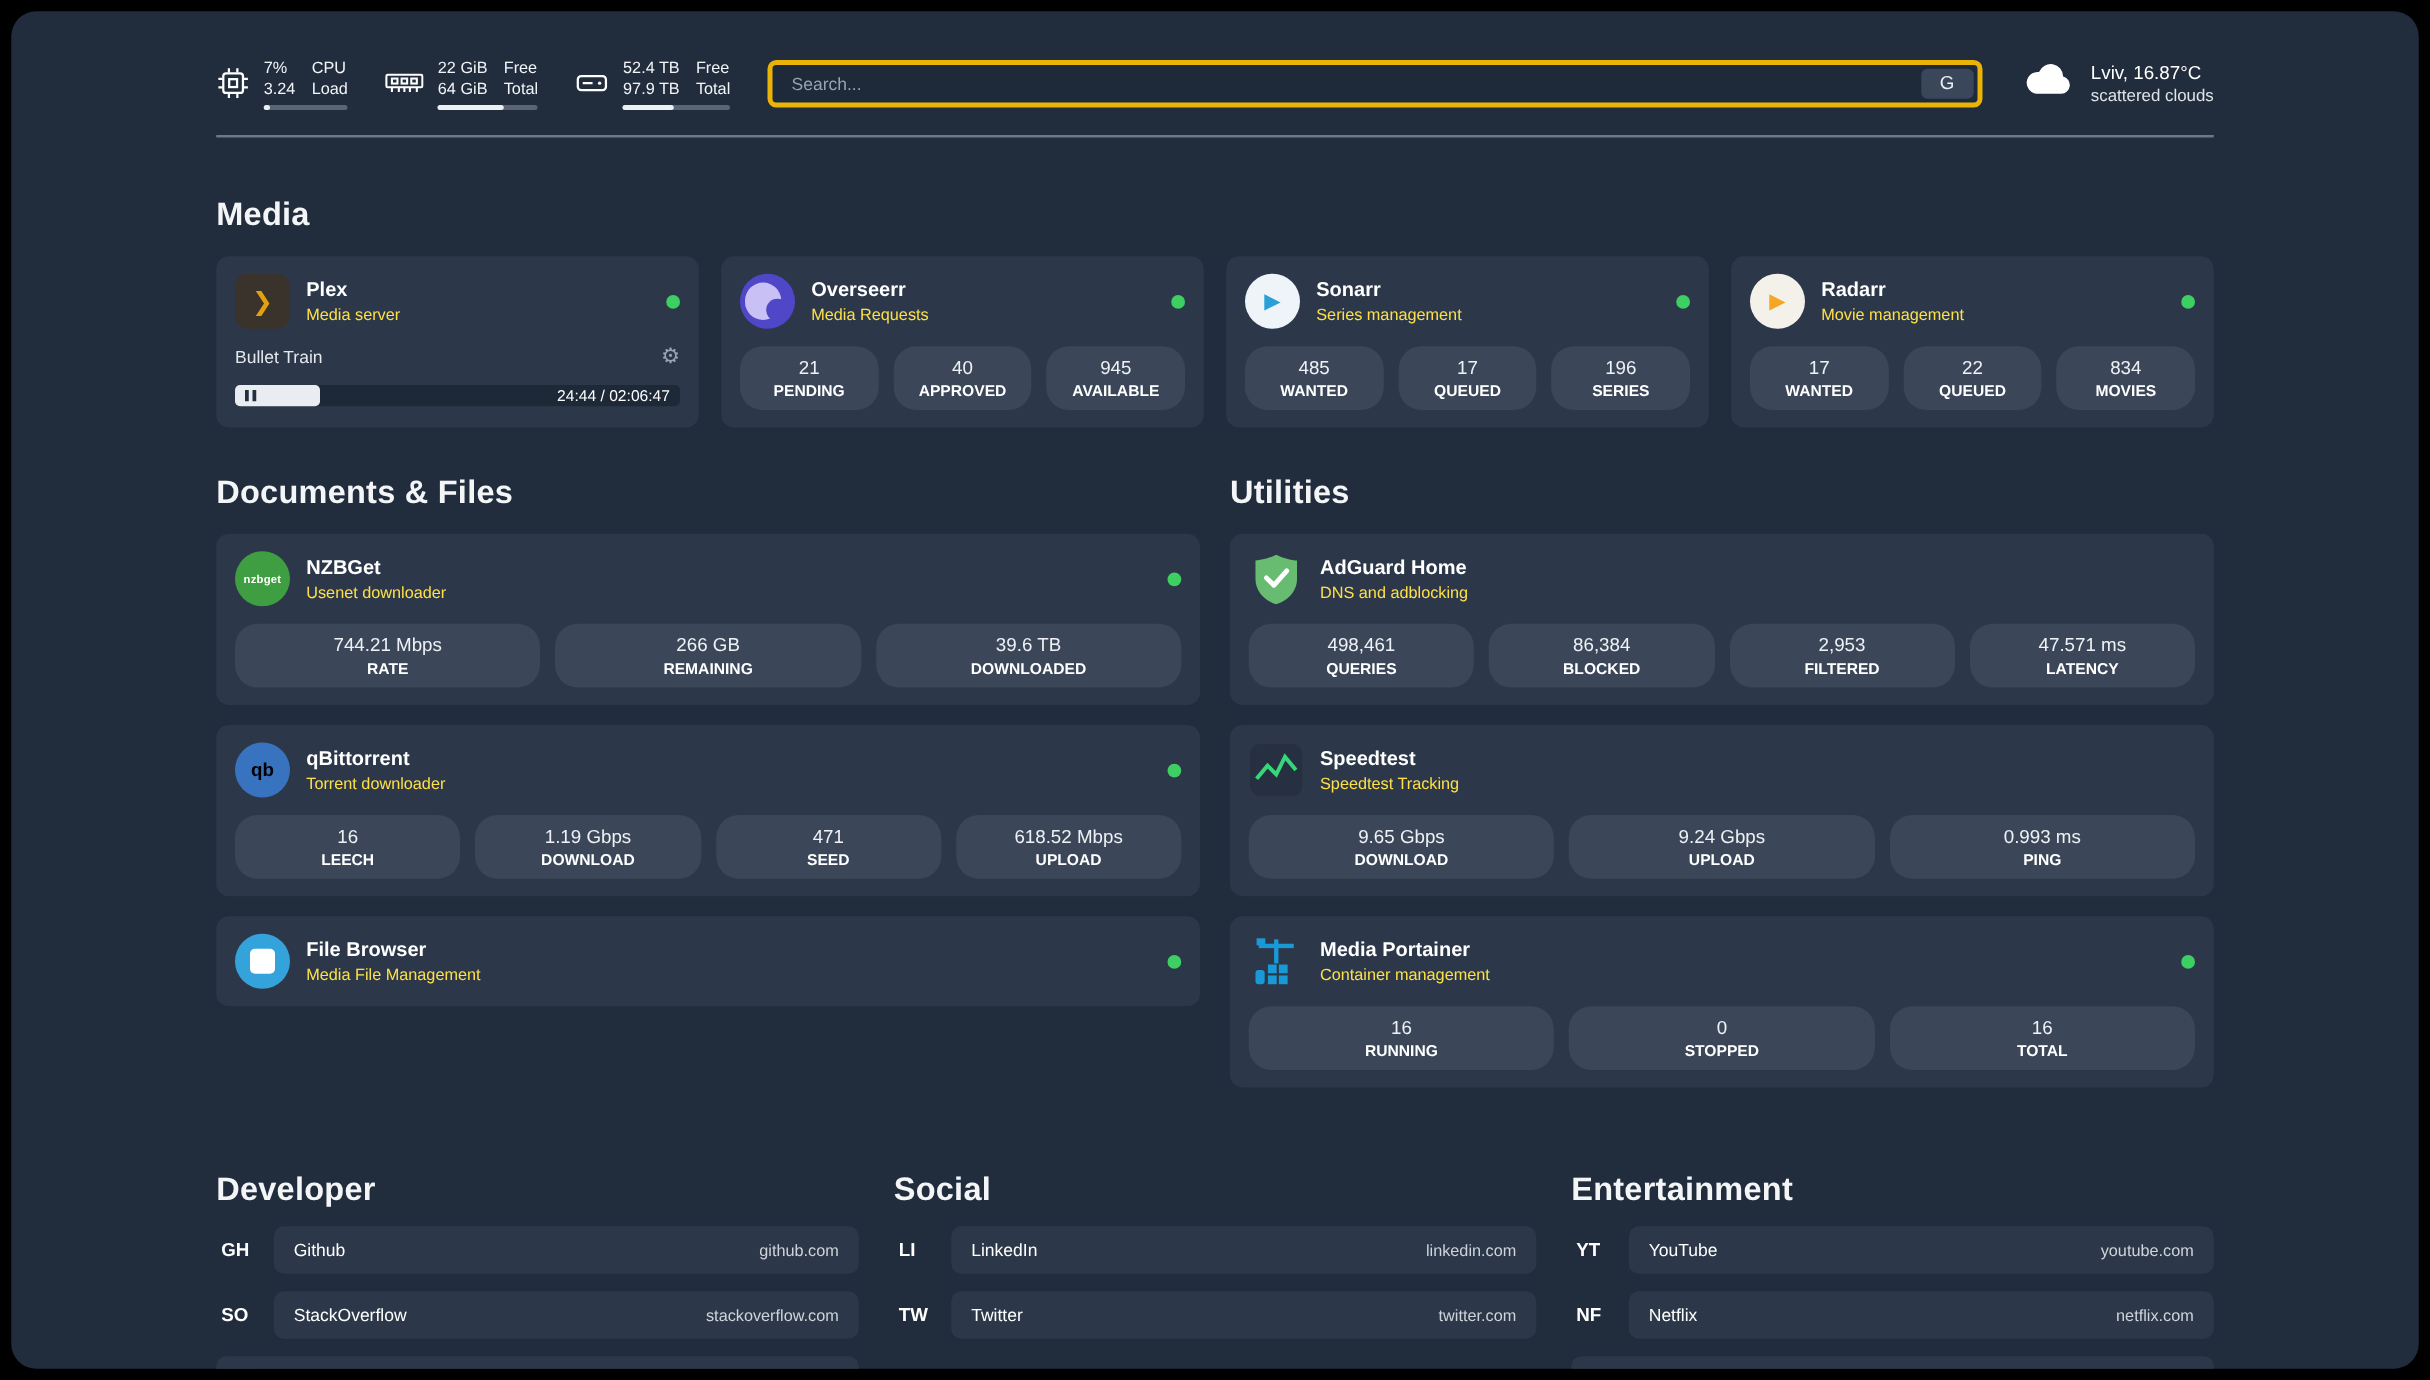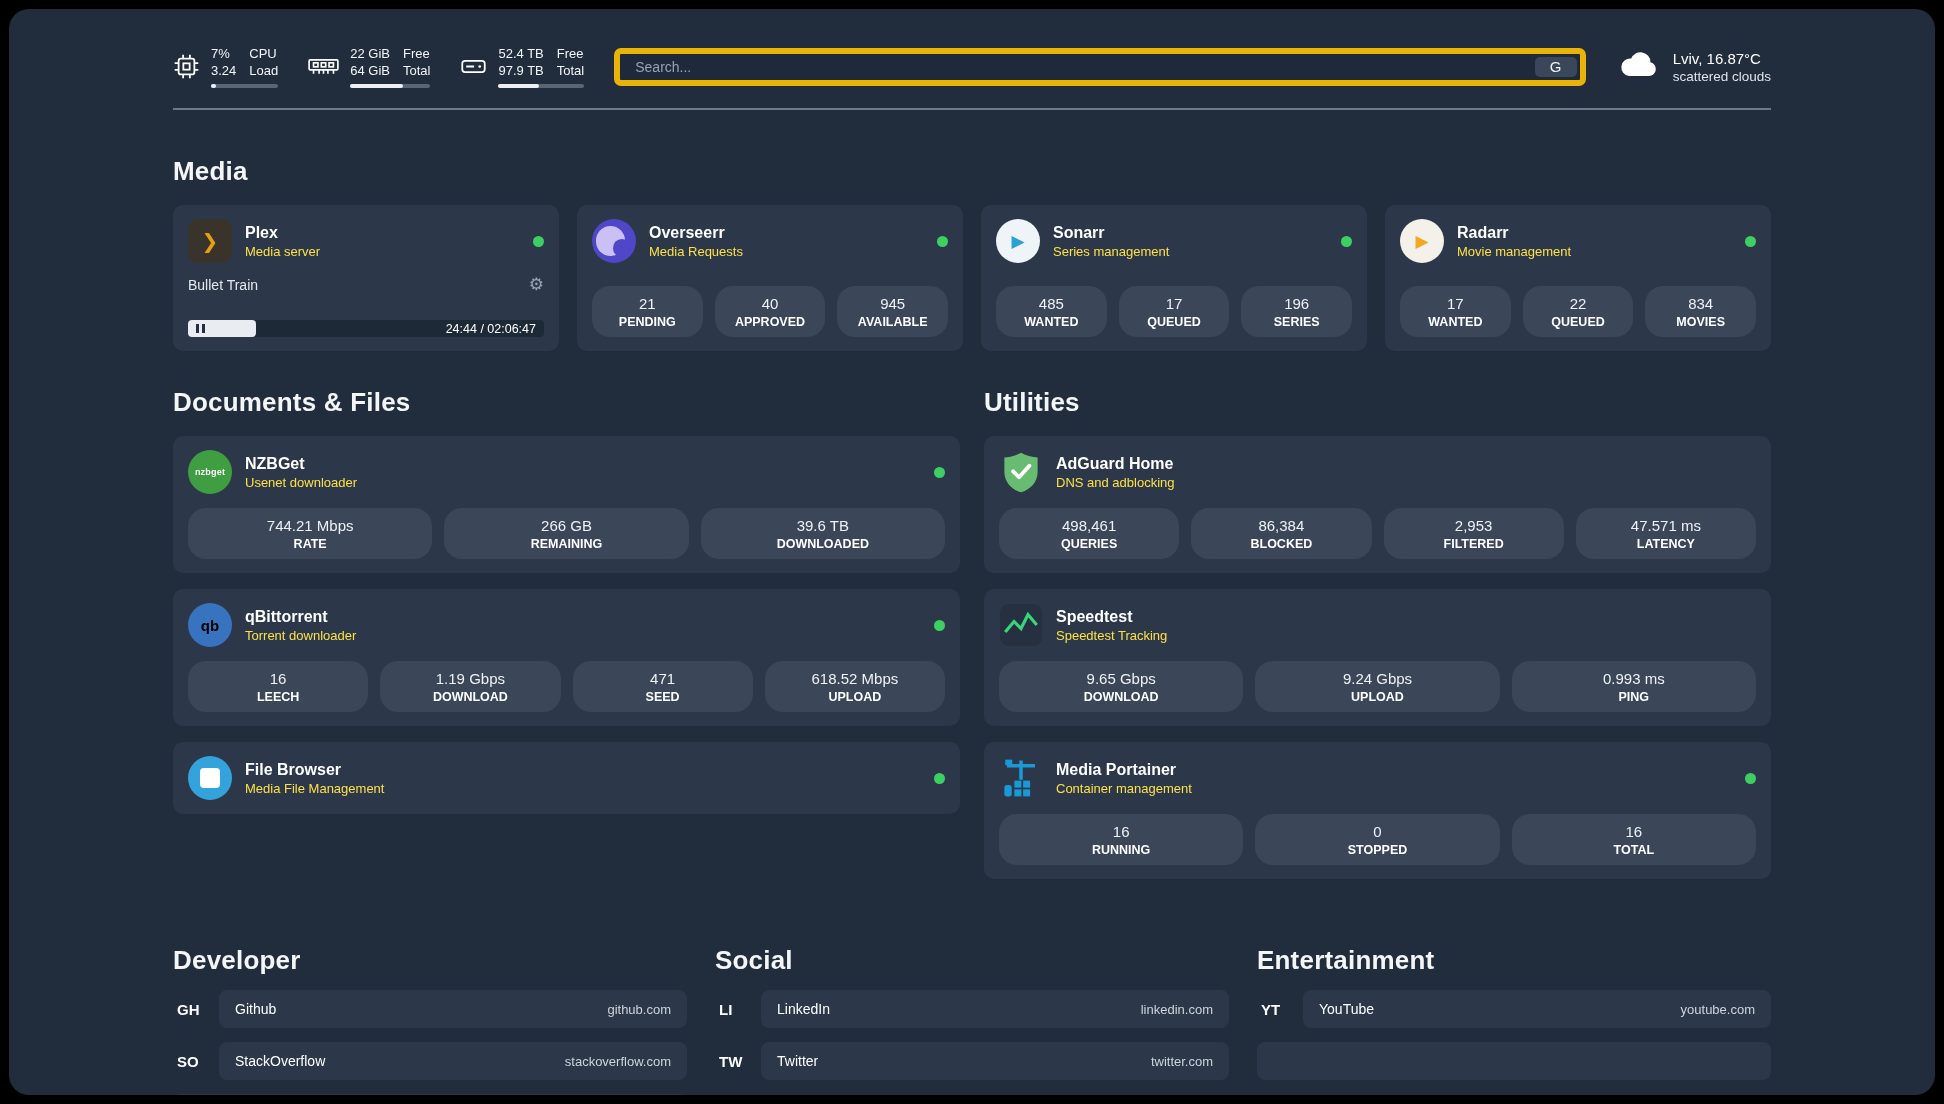--- a/index.html
+++ b/index.html
@@ -9,21 +9,21 @@
   
   .topbar { display:flex; align-items:center; gap:30px; padding-top:6px; }
   .sys-metrics { display:flex; gap:30px; }
   .sys-group { display:flex; gap:11px; align-items:center; }
   .sys-icon { display:flex; }
   .sys-row { display:flex; gap:13px; }
   .sys-v div, .sys-labels div { font-size:13px; line-height:17px; color:#f2f5f8; white-space:nowrap; }
   .sys-bar { height:4px; background:#5a6473; border-radius:2px; margin-top:5px; }
   .sys-fill { height:100%; background:#eceff3; border-radius:2px; }
 
-  .searchwrap { flex:1; display:flex; align-items:stretch; height:38px; border:6px solid #eab308; border-radius:7px; background:rgba(30,40,55,.55); }
+  .searchwrap { flex:1; display:flex; align-items:stretch; height:38px; border:4px solid #eab308; border-radius:7px; background:rgba(30,40,55,.55); }
   .searchwrap input { flex:1; background:transparent; border:none; outline:none; color:#dde2e9; padding:0 15px; font-size:14px; }
   .searchwrap input::placeholder { color:#98a2b0; }
   .engine { width:42px; margin:3px; border:none; border-radius:5px; background:#3a4659; color:#eef1f5; font-size:15px; cursor:pointer; }
 
   .weather { display:flex; align-items:center; gap:13px; color:#fff; white-space:nowrap; }
   .weather-loc { font-size:15px; }
   .weather-cond { font-size:13.5px; color:#dfe4ea; margin-top:2px; }
 
   .divider { border-bottom:2px solid #6e7786; margin-top:20px; }
 
@@ -41,21 +41,21 @@
 
   .stats { display:flex; gap:12px; margin-top:auto; padding-top:14px; }
   .stat { flex:1; background:#3b4759; border-radius:18px; text-align:center; padding:9px 4px 8px; min-width:0; }
   .stat-value { font-size:15px; color:#eef1f5; white-space:nowrap; }
   .stat-label { font-size:12.5px; font-weight:700; color:#fff; margin-top:3px; white-space:nowrap; }
 
   
   .np-row { display:flex; justify-content:space-between; align-items:center; margin-top:13px; }
   .np-title { font-size:14px; color:#e4e8ee; }
   .gear { color:#9aa4b2; font-size:17px; line-height:1; cursor:pointer; }
-  .player { position:relative; height:17px; margin-top:27px; background:#1e2938; border-radius:4px; }
+  .player { position:relative; height:17px; margin-top:15px; background:#1e2938; border-radius:4px; }
   .player-fill { position:absolute; left:0; top:0; bottom:0; background:#e9edf2; border-radius:4px; }
   .pause { position:absolute; left:8px; top:4px; display:flex; gap:3px; cursor:pointer; }
   .pause span { width:3px; height:9px; background:#25303f; }
   .player-time { position:absolute; right:8px; top:50%; transform:translateY(-50%); font-size:12.5px; color:#fff; white-space:nowrap; }
 
   
   .cols { display:grid; grid-template-columns:1fr 1fr; gap:24px; margin-top:36px; }
   .col .section-title { margin-bottom:18px; }
   .col .card { margin-bottom:16px; }
   .col .card:last-child { margin-bottom:0; }
@@ -526,20 +526,27 @@
     <div class="bm-col">
       <h2 class="section-title">Entertainment</h2>
       <div class="bm-row">
         <span class="bm-abbr">YT</span>
         <div class="bm-pill">
           <span class="bm-name">YouTube</span>
           <span class="bm-url">youtube.com</span>
         </div>
       </div>
       <div class="bm-row">
+        <span class="bm-abbr">NF</span>
+        <div class="bm-pill">
+          <span class="bm-name">Netflix</span>
+          <span class="bm-url">netflix.com</span>
+        </div>
+      </div>
+      <div class="bm-row">
 
         <div class="bm-pill">
           
           
         </div>
       </div>
     </div>
   </div>
 
 </div>

